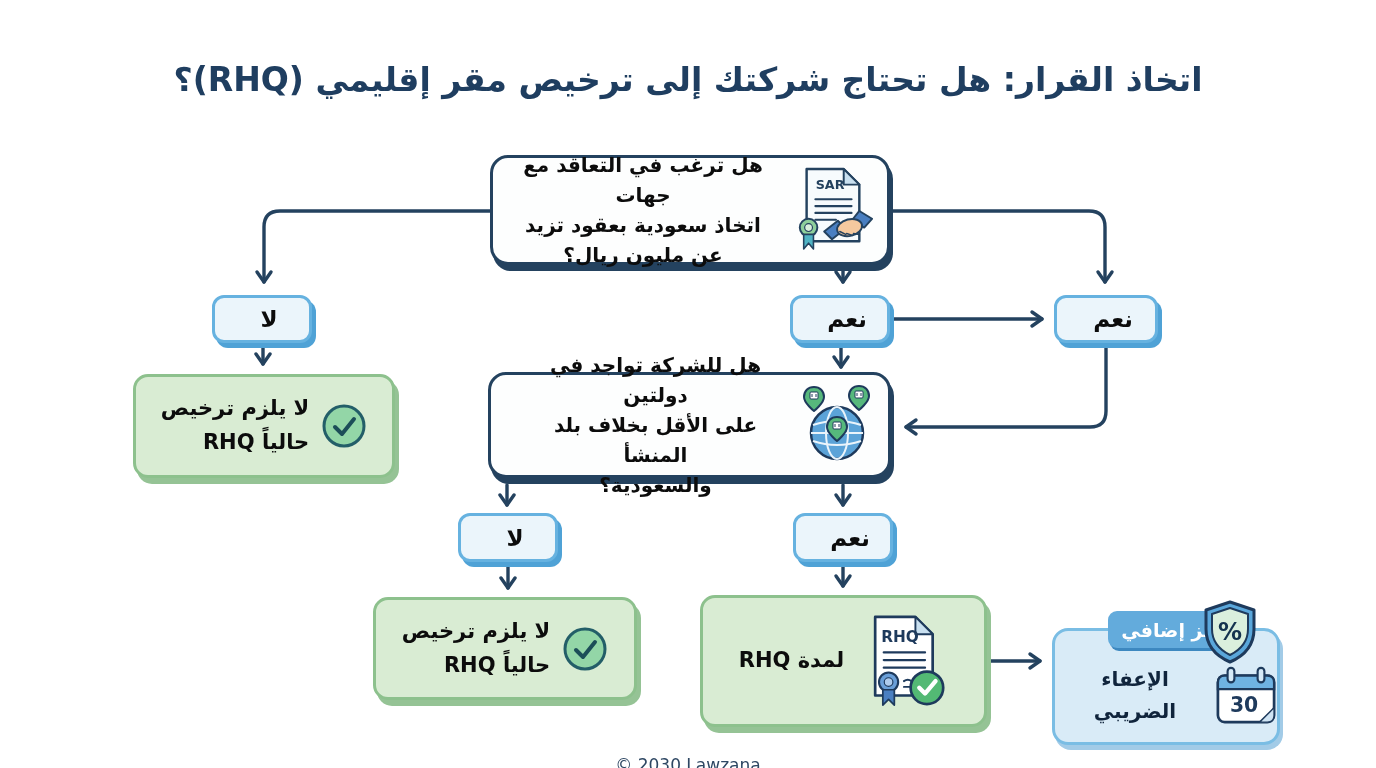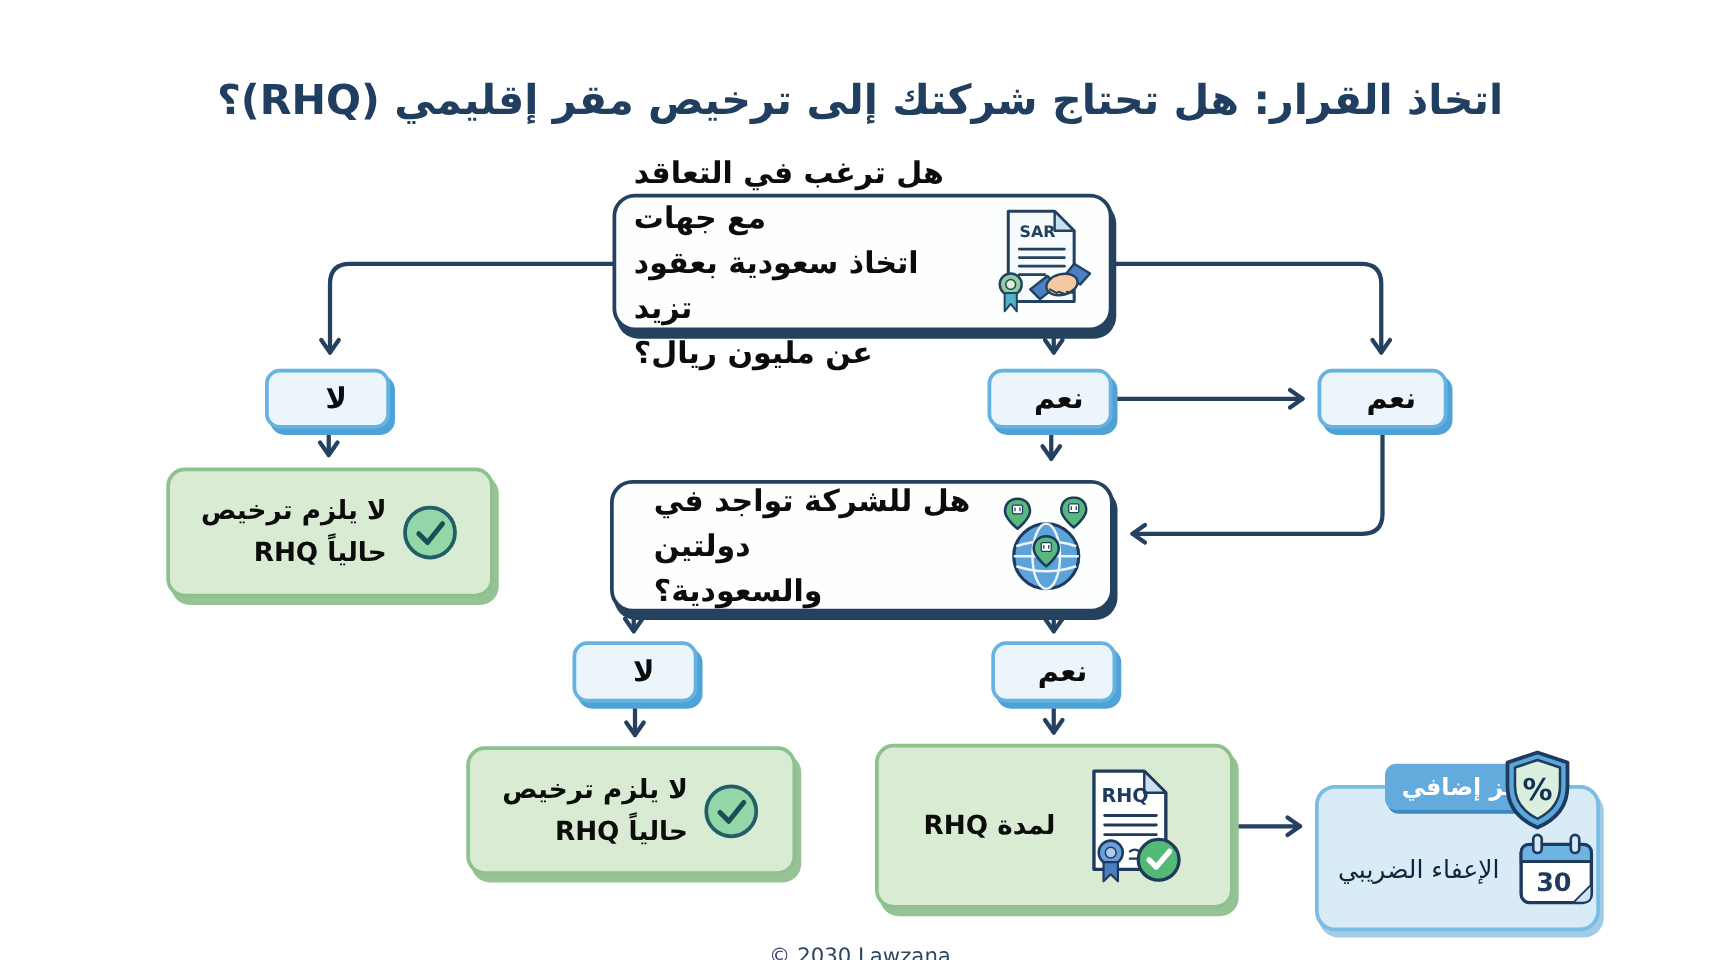--- a/index.html
+++ b/index.html
@@ -5,38 +5,38 @@
   html,body{margin:0;padding:0;background:#ffffff;}
   .canvas{position:relative;width:1376px;height:768px;background:#ffffff;overflow:hidden;
           font-family:"DejaVu Sans",sans-serif;direction:rtl;margin-top:24px;}
   .connector-layer{position:absolute;left:0;top:0;z-index:0;}
   .node{position:absolute;z-index:2;box-sizing:border-box;padding-left:14px;}
   .title{position:absolute;top:36px;left:0;right:0;text-align:center;z-index:2;
          font-size:33px;font-weight:bold;color:#1f3e60;letter-spacing:0;}
   .decision{background:#fdfefe;border:3.5px solid #24425f;border-radius:18px;
             box-shadow:3px 6px 0 0 #24425f;display:flex;align-items:center;justify-content:center;
             gap:12px;padding:6px 14px;}
-  .q-text{font-size:24px;font-weight:bold;color:#0c0c0c;text-align:left;line-height:1.5;}
+  .q-text{font-size:20px;font-weight:bold;color:#0c0c0c;text-align:center;line-height:1.5;}
   .answer{background:#ebf5fb;border:3px solid #66b2e0;border-radius:12px;
           box-shadow:4px 5px 0 0 #4fa2d6;display:flex;align-items:center;justify-content:center;
           font-size:23px;font-weight:bold;color:#0c0c0c;}
   .outcome{background:#d9ecd3;border:3px solid #8dc18d;border-radius:15px;
            box-shadow:4px 6px 0 0 #95c395;display:flex;align-items:center;justify-content:center;
            gap:12px;padding:8px 10px;}
   .o-text{font-size:21px;font-weight:bold;color:#0c0c0c;text-align:right;line-height:1.6;}
   .ltr-line{direction:ltr;unicode-bidi:isolate;}
   .bonus{background:#d9ebf7;border:3px solid #7abde4;border-radius:16px;
          box-shadow:3px 5px 0 0 #a2cbe7;}
   .badge{position:absolute;left:53px;top:-20px;width:142px;height:37px;background:#63abdc;
          border-radius:9px;color:#ffffff;font-weight:bold;font-size:19px;display:flex;
          align-items:center;justify-content:center;box-shadow:2px 3px 0 0 #3d88c0;z-index:3;}
   .shield-wrap{position:absolute;right:18px;top:-32px;z-index:4;}
   .bonus-body{display:flex;align-items:center;justify-content:center;gap:14px;height:100%;
               padding-top:16px;box-sizing:border-box;}
-  .bonus-text{font-size:20px;font-weight:normal;color:#10243c;text-align:center;line-height:1.6;}
+  .bonus-text{font-size:20px;font-weight:bold;color:#10243c;text-align:center;line-height:1.6;}
   .footer{position:absolute;top:731px;left:0;right:0;text-align:center;z-index:2;
           font-size:17px;color:#2e4763;direction:ltr;}
   .bottom-bar{position:absolute;left:0;top:757px;width:1376px;height:11px;background:#24425f;z-index:2;}
   .icon{display:inline-flex;flex:0 0 auto;}
 </style>
 </head>
 <body>
 
 <div class="canvas">
 
@@ -102,40 +102,41 @@
         <circle cx="23" cy="23" r="20" fill="#93d6a7" stroke="#235e68" stroke-width="3"></circle>
         <path d="M14 24 L21 31 L33 16" fill="none" stroke="#1c4e58" stroke-width="4" stroke-linecap="round" stroke-linejoin="round"></path>
       </svg>
     </span>
     <div class="o-text">
       <div>لا يلزم ترخيص</div>
       <div class="ltr-line">RHQ حالياً</div>
     </div>
   </div>
 
-  <div class="node decision" style="left:488px;top:360px;width:403px;height:106px;padding-left:32px;">
+  <div class="node decision" style="left:488px;top:348px;width:403px;height:106px;padding-left:32px;">
     <span class="icon">
       <svg width="74" height="80" viewBox="0 0 74 80">
         <defs>
           <g id="pin">
             <path d="M0 -11 C6 -11 10 -7 10 -1 C10 5 0 13 0 13 C0 13 -10 5 -10 -1 C-10 -7 -6 -11 0 -11 Z" fill="#56b87c" stroke="#1e3a5c" stroke-width="2" stroke-linejoin="round"></path>
             <rect x="-4" y="-6" width="8" height="7" rx="1" fill="#ffffff" stroke="#1e3a5c" stroke-width="1"></rect>
             <path d="M-2 -4 v3 M2 -4 v3" stroke="#1e3a5c" stroke-width="1"></path>
           </g>
         </defs>
         <circle cx="37" cy="48" r="26" fill="#5ba3d8" stroke="#1e3a5c" stroke-width="2.5"></circle>
         <ellipse cx="37" cy="48" rx="11" ry="26" fill="none" stroke="#eaf4fb" stroke-width="2"></ellipse>
         <path d="M13 40 Q37 32 61 40 M13 56 Q37 64 61 56 M11 48 H63" fill="none" stroke="#eaf4fb" stroke-width="2"></path>
         <use href="#pin" transform="translate(14,13)"></use>
         <use href="#pin" transform="translate(59,12)"></use>
         <use href="#pin" transform="translate(37,43)"></use>
       </svg>
     </span>
     <div class="q-text">
       <div>هل للشركة تواجد في دولتين</div>
+      <div>على الأقل بخلاف بلد المنشأ</div>
       <div>والسعودية؟</div>
     </div>
   </div>
 
   <div class="node answer" style="left:458px;top:489px;width:100px;height:49px;">لا</div>
   <div class="node answer" style="left:793px;top:489px;width:100px;height:49px;">نعم</div>
 
   <div class="node outcome" style="left:373px;top:573px;width:264px;height:103px;">
     <span class="icon">
       <svg width="46" height="46" viewBox="0 0 46 46">

